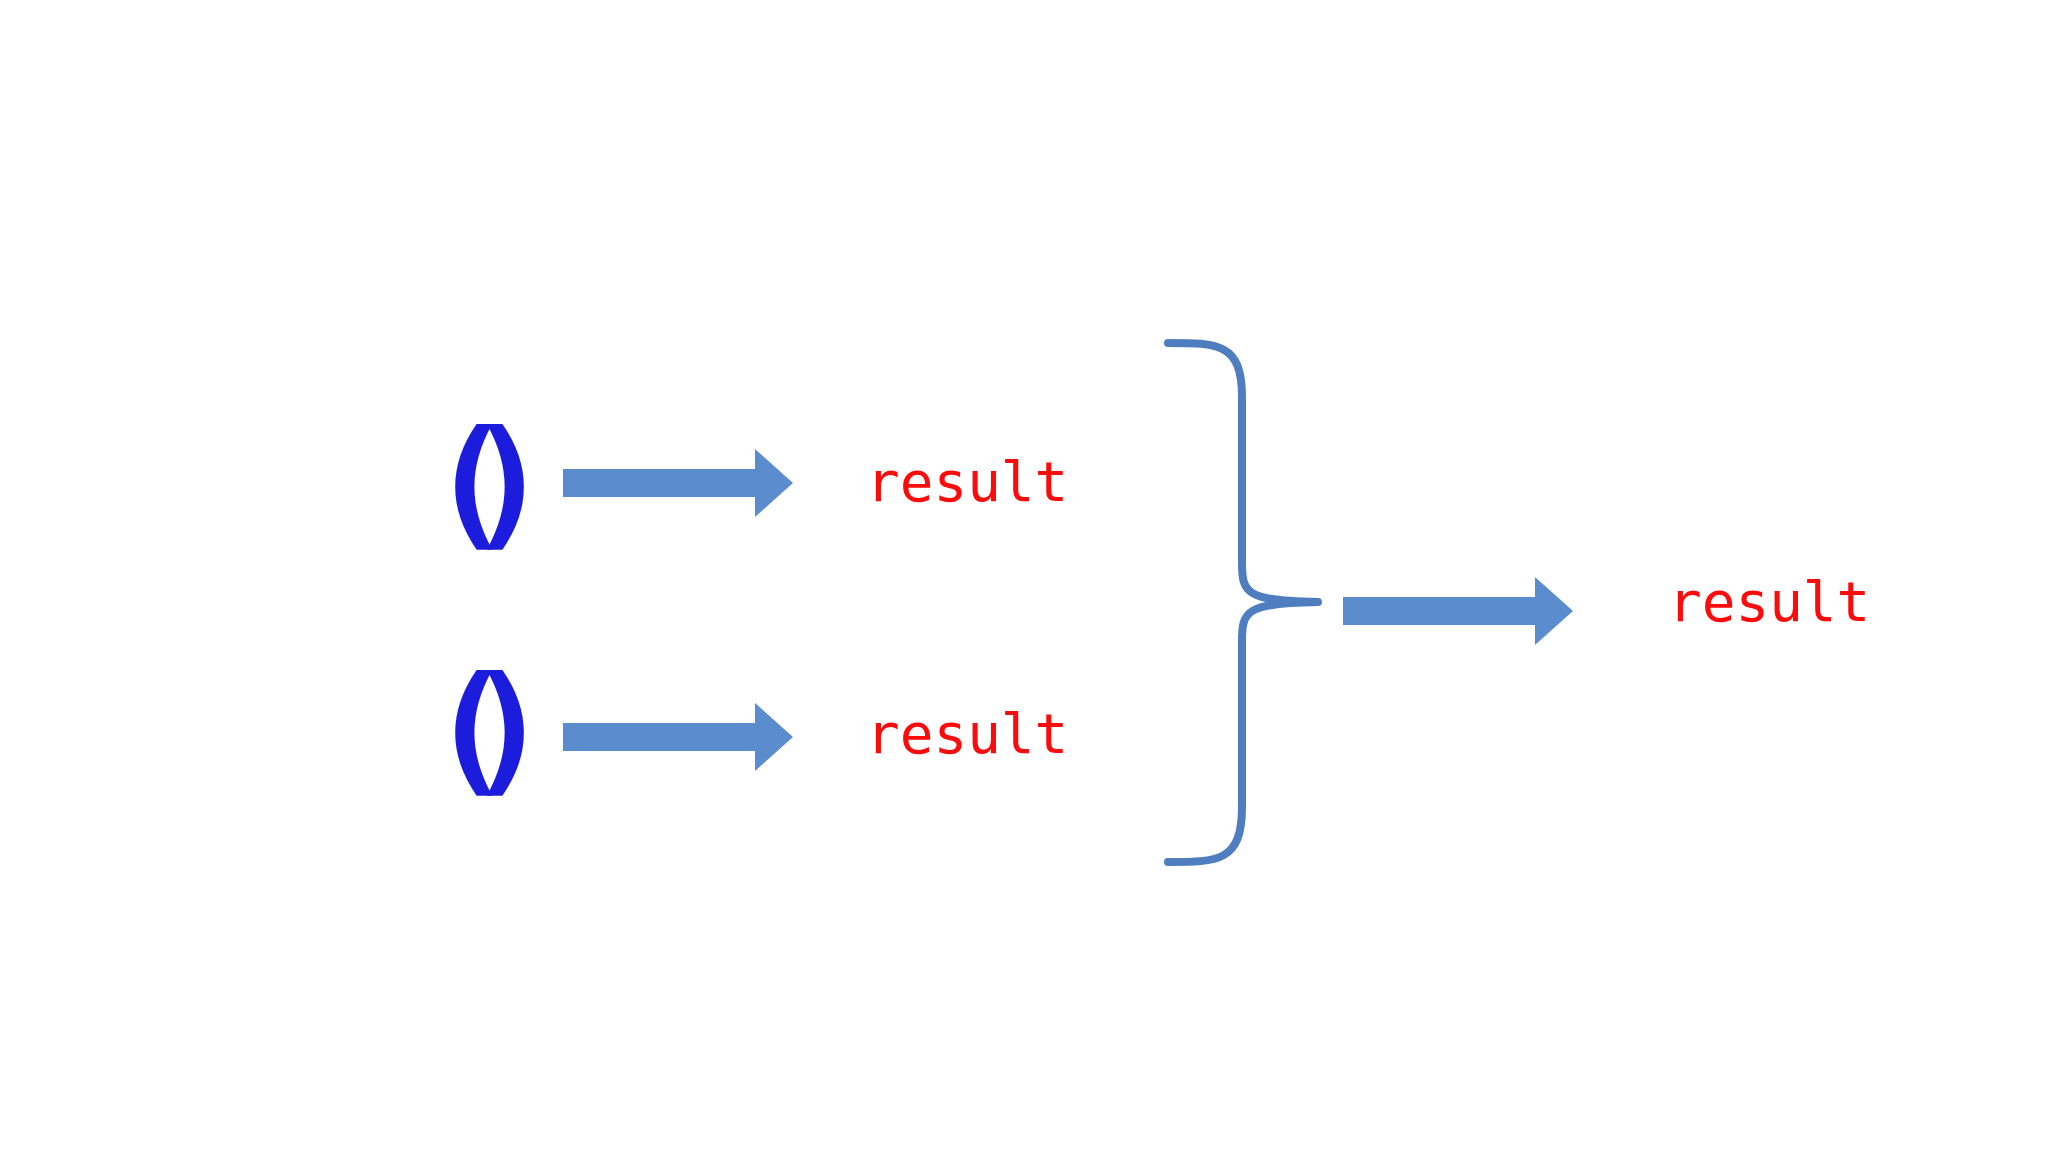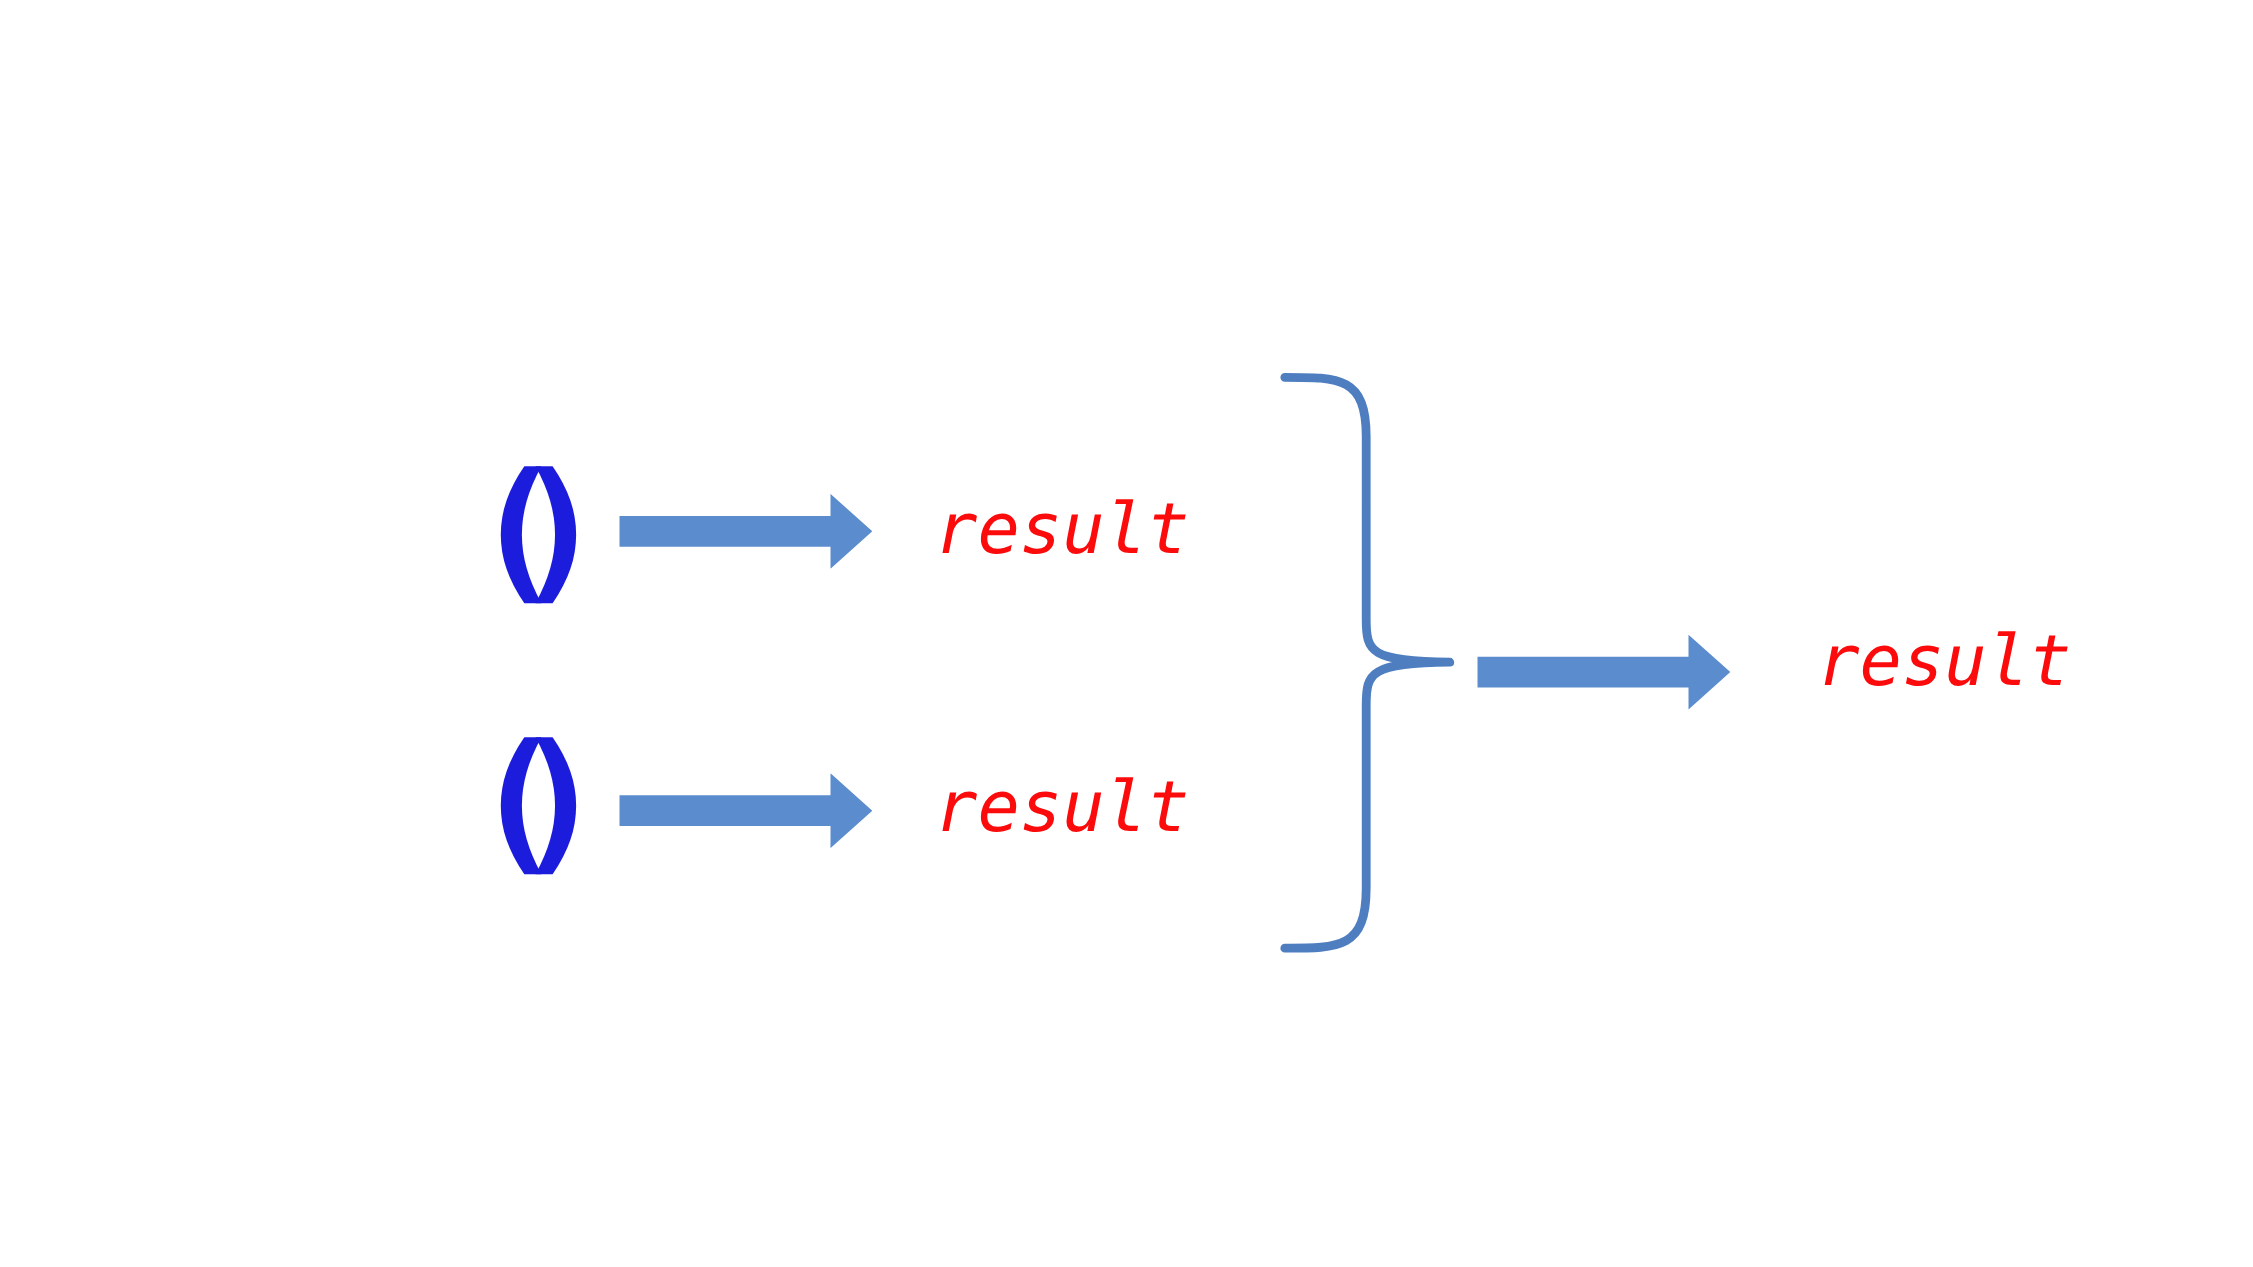--- a/index.html
+++ b/index.html
@@ -21,25 +21,25 @@
     line-height: 140px;
     font-weight: bold;
     letter-spacing: -0.34em;
     color: var(--paren, #1c1cdc);
     white-space: nowrap;
   }
   .paren.row1 { top: 413px; }
   .paren.row2 { top: 659px; }
   .result {
     position: absolute;
-    font-size: 64px;
+    font-size: 56px;
     line-height: 82px;
-    font-style: italic;
     color: var(--result, #fb0b0b);
     white-space: nowrap;
+    margin-left: 16px;
   }
   .result.row1 { left: 850px; top: 441px; }
   .result.row2 { left: 850px; top: 693px; }
   .result.final { left: 1652px; top: 561px; }
   .arrow {
     position: absolute;
     width: 230px;
     height: 68px;
   }
   .arrow.row1 { left: 563px; top: 449px; }

